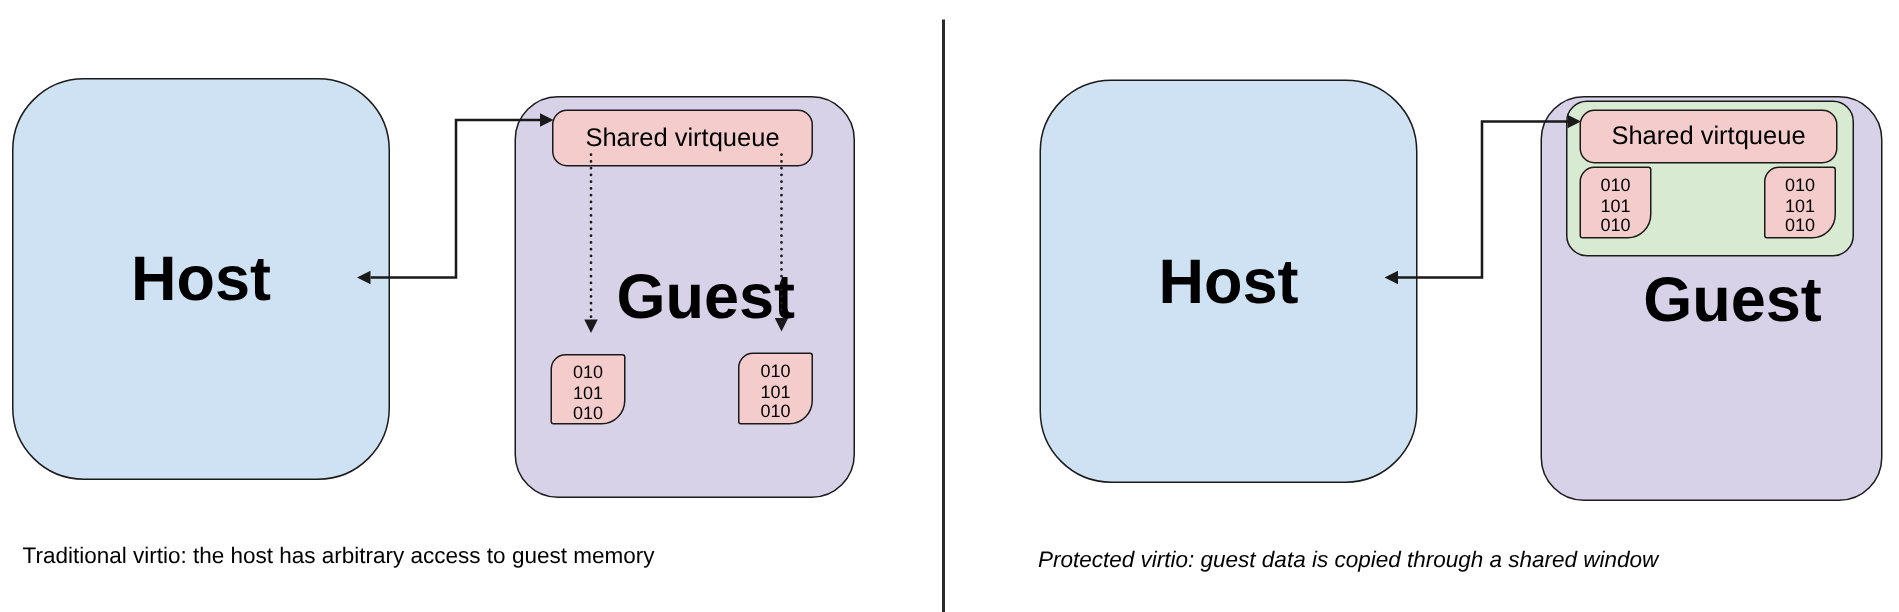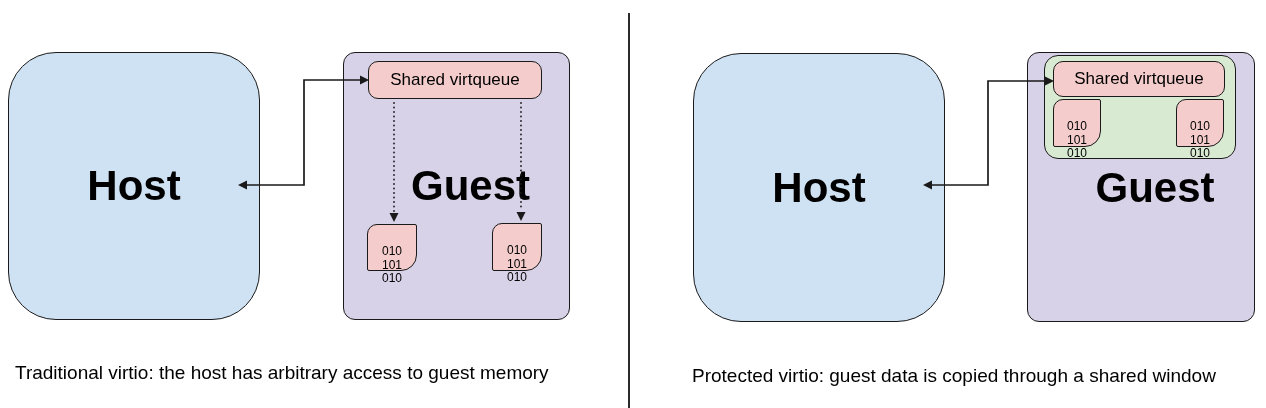--- a/index.html
+++ b/index.html
@@ -17,21 +17,22 @@
     box-sizing: border-box;
     border: 1.6px solid #1a1a1a;
   }
   .host-box {
     width: 252px; height: 268px;
     border-radius: 48px;
     display: flex; align-items: center; justify-content: center;
   }
   .guest-box {
     width: 227px; height: 268px;
-    border-radius: 12px;
+    border-radius: 29px;
+    margin-top: 12px;
   }
   .big-label {
     font-size: 42px;
     font-weight: bold;
     color: #000;
   }
   .guest-label {
     position: absolute; left: 0; right: 0;
     text-align: center;
     height: 46px; line-height: 46px; padding-left: 28px;
@@ -39,32 +40,32 @@
   .vq {
     border-radius: 10px;
     display: flex; align-items: center; justify-content: center;
     font-size: 17px;
   }
   .bits {
     border-radius: 10px 2px 16px 2px;
     font-size: 12px;
     line-height: 13.5px;
     text-align: center;
-    padding-top: 20px;
+    padding-top: 5px;
   }
   .bits span { display: block; }
   .descriptors-label {
     position: absolute; left: 0; right: 0;
     text-align: center;
     font-style: italic;
     font-size: 20px;
   }
   .caption {
     position: absolute;
-    font-size: 19px;
+    font-size: 15px;
     white-space: nowrap;
   }
   .divider {
     position: absolute;
     width: 2px;
     background: #2b2b2b;
   }
   .overlay {
     position: absolute;
     left: 0; top: 0;
@@ -128,21 +129,21 @@
       <div class="node bits" style="left: 131px; top: 43px; width: 48px; height: 48px; background: rgb(244, 204, 204);">
         <span>010</span>
         <span>101</span>
         <span>010</span>
       </div>
     </div>
 
     <div class="guest-label big-label" style="top:112px;">Guest</div>
   </div>
 
-  <div class="caption" style="left:692px; top:365px;">Protected virtio: guest data is copied through a shared window</div>
+  <div class="caption" style="left:692px; top:365px;font-style:italic;">Protected virtio: guest data is copied through a shared window</div>
 
   <svg class="overlay" width="1266" height="408" viewBox="0 0 1266 408">
 
     <g stroke="#1a1a1a" fill="#1a1a1a">
       <path d="M 361 80 H 304 V 185 H 247" fill="none" stroke-width="1.7"></path>
       <polygon points="360,75.5 360,84.5 369,80" stroke="none"></polygon>
       <polygon points="247,180.5 247,189.5 238,185" stroke="none"></polygon>
     </g>
 
     <g stroke="#1a1a1a" fill="#1a1a1a">

